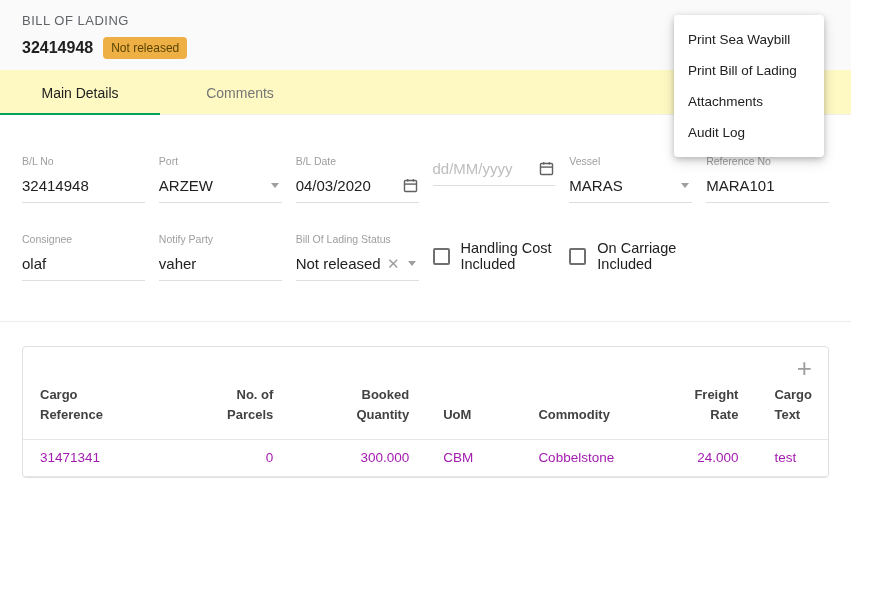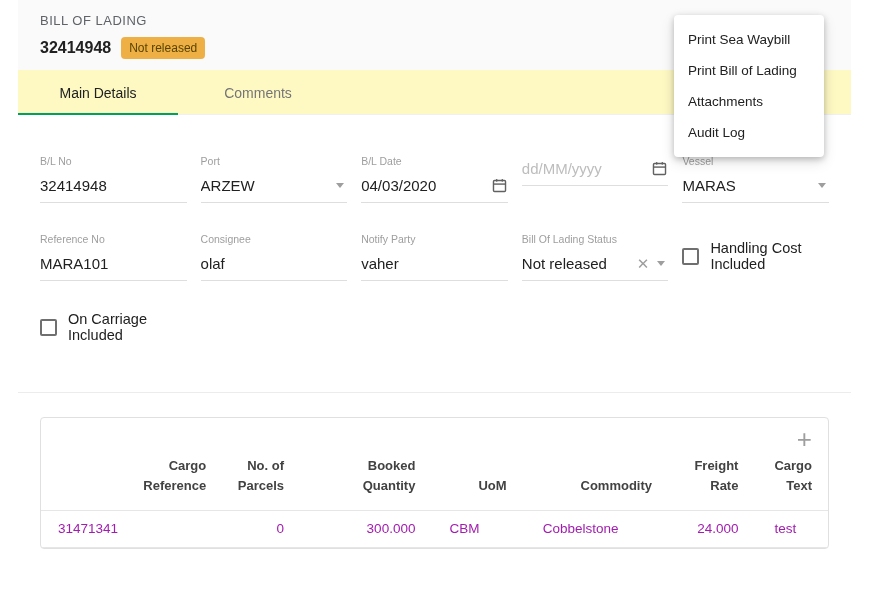--- a/index.html
+++ b/index.html
@@ -1,39 +1,39 @@
 <!DOCTYPE html>
 <html><head>
 <meta charset="utf-8">
 <style>
   * { margin:0; padding:0; box-sizing:border-box; }
   html,body { background:#ffffff; }
   body { font-family:"Liberation Sans", sans-serif; color:#212121; }
-  .page { position:relative; width:851px; height:599px; background:#ffffff; overflow:hidden;padding-left:18px; }
+  .page { position:relative; width:851px; height:599px; background:#ffffff; overflow:hidden; }
 
   
   .top { background:#f9faf9; padding:13px 22px 0 22px; }
   .page-title { font-size:13px; color:#5f6368; letter-spacing:0.5px; }
   .doc-row { display:flex; align-items:center; gap:10px; margin-top:9px; padding-bottom:11px; }
   .doc-number { font-size:16px; font-weight:bold; color:#212121; }
   .badge { background:#eeb044; color:#584400; font-size:12px; line-height:1; padding:5px 8px; border-radius:4px; }
 
   
   .tabs { display:flex; background:#fef9c3; border-bottom:1px solid #f0f0f0; }
   .tab { width:160px; text-align:center; padding:15px 0 13px 0; font-size:14px; color:#757575; cursor:pointer; position:relative; }
   .tab.active { color:#212121; }
   .tab.active::after { content:""; position:absolute; left:0; right:0; bottom:-1px; height:2px; background:#00a15c; }
 
   
   .menu { position:absolute; top:15px; right:27px; width:150px; background:#fff; border-radius:4px;
           box-shadow:0 2px 6px rgba(0,0,0,.22), 0 5px 14px rgba(0,0,0,.12); padding:9px 0; z-index:20; }
   .menu-item { padding:8px 14px; font-size:13.5px; color:#212121; cursor:pointer; white-space:nowrap; }
 
   
-  .form-grid { display:grid; grid-template-columns:repeat(5,1fr); column-gap:14px; row-gap:30px;
+  .form-grid { display:grid; grid-template-columns:repeat(6,1fr); column-gap:14px; row-gap:30px;
                padding:0 22px; margin-top:40px; }
   .field { position:relative; }
   .f-label { font-size:10.5px; color:#9e9e9e; margin-bottom:5px; }
   .f-wrap { position:relative; border-bottom:1px solid #dedede; display:flex; align-items:center; }
   .f-input { border:none; outline:none; background:transparent; font-family:"Liberation Sans",sans-serif;
              font-size:15px; color:#212121; padding:5px 0 8px 0; width:100%; }
   .f-input::placeholder { color:#bdbdbd; }
   .f-icons { display:flex; align-items:center; gap:8px; padding-bottom:4px; }
   .caret { width:0; height:0; border-left:4.5px solid transparent; border-right:4.5px solid transparent;
            border-top:5px solid #9e9e9e; margin-right:3px; }
@@ -45,21 +45,21 @@
   .checkbox { width:17px; height:17px; border:2px solid #6f6f6f; border-radius:2px; background:#fff; flex:0 0 auto; }
   .check-label { font-size:14.5px; color:#212121; }
 
   .section-divider { border-top:1px solid #ececec; margin-top:40px; }
 
   
   .card { margin:24px 22px 0 22px; border:1px solid #e0e0e0; border-radius:4px; background:#fff; }
   .card-toolbar { display:flex; justify-content:flex-end; padding:8px 16px 0 16px; }
   .plus-btn { font-size:26px; font-weight:300; color:#9e9e9e; line-height:26px; cursor:pointer; }
   table { width:100%; border-collapse:collapse; }
-  th { font-size:13px; font-weight:bold; color:#424242; text-align:right; vertical-align:bottom;
+  th { font-size:13px; font-weight:bold; color:#424242; text-align:left; vertical-align:bottom;
        padding:4px 8px 14px 8px; }
   th.num, td.num { text-align:right; }
   th span.hwrap { display:inline-block; line-height:1.55; }
   td { font-size:13.5px; color:#a21caf; padding:10px 8px 11px 8px; border-top:1px solid #e6e6e6; }
   tbody tr { border-bottom:1px solid #e6e6e6; }
   .c1 { width:185px; padding-left:17px; }
   .c2 { width:80px; }
   .c3 { width:140px; }
   .c4 { width:95px; padding-left:26px; }
   .c5 { width:150px; padding-left:28px; }

